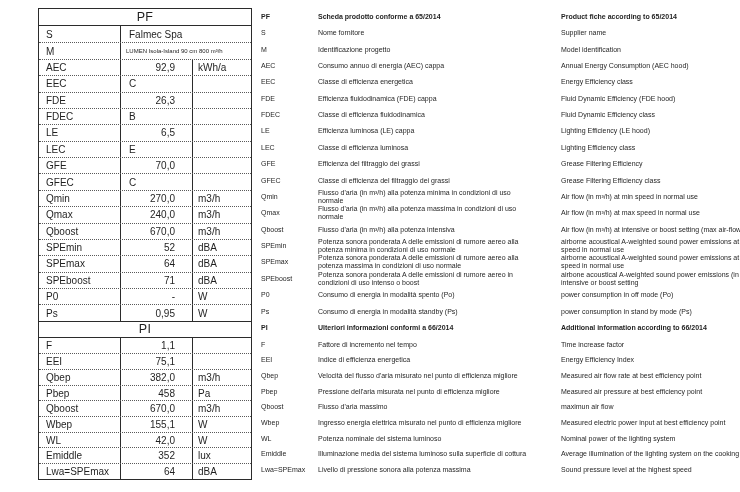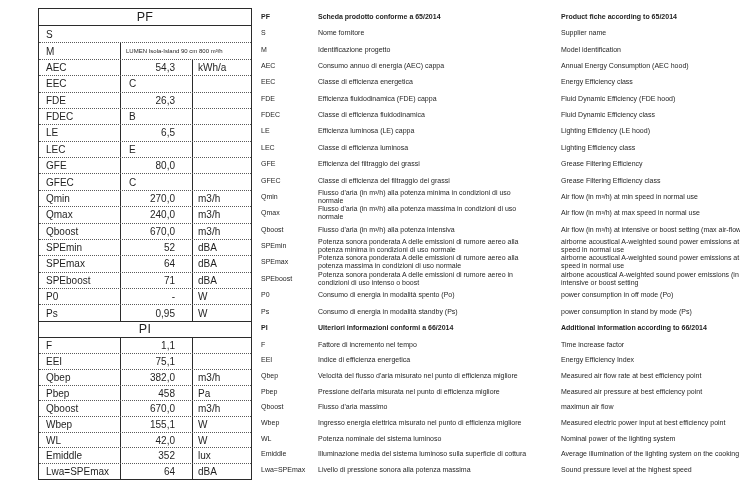--- a/index.html
+++ b/index.html
@@ -48,28 +48,29 @@
 </head>
 <body>
 
 <div class="stage">
 
   <div class="spec-table">
     <div class="section-header pf">PF</div>
     <div class="rows">
         <div class="trow pf">
           <div class="c-code">S</div>
+          <div class="c-val left span">Falmec Spa</div>
         </div>
         <div class="trow pf">
           <div class="c-code">M</div>
           <div class="c-val left span m-small">LUMEN Isola-Island 90 cm 800 m³/h</div>
         </div>
         <div class="trow pf">
           <div class="c-code">AEC</div>
-          <div class="c-val right">54,3</div>
+          <div class="c-val right">92,9</div>
           <div class="c-unit">kWh/a</div>
         </div>
         <div class="trow pf">
           <div class="c-code">EEC</div>
           <div class="c-val left">C</div>
           <div class="c-unit"></div>
         </div>
         <div class="trow pf">
           <div class="c-code">FDE</div>
           <div class="c-val right">26,3</div>
@@ -85,21 +86,21 @@
           <div class="c-val right">6,5</div>
           <div class="c-unit"></div>
         </div>
         <div class="trow pf">
           <div class="c-code">LEC</div>
           <div class="c-val left">E</div>
           <div class="c-unit"></div>
         </div>
         <div class="trow pf">
           <div class="c-code">GFE</div>
-          <div class="c-val right">80,0</div>
+          <div class="c-val right">70,0</div>
           <div class="c-unit"></div>
         </div>
         <div class="trow pf">
           <div class="c-code">GFEC</div>
           <div class="c-val left">C</div>
           <div class="c-unit"></div>
         </div>
         <div class="trow pf">
           <div class="c-code">Qmin</div>
           <div class="c-val right">270,0</div>

